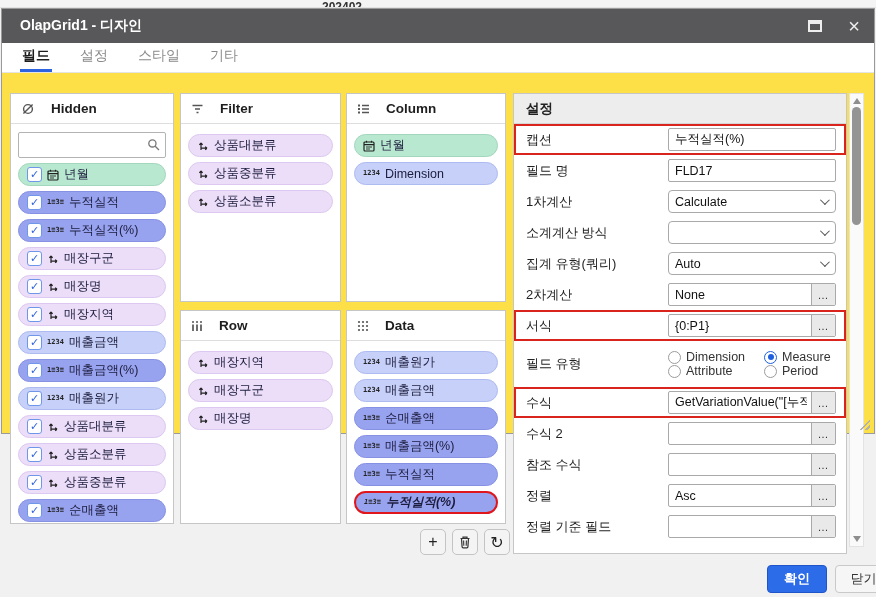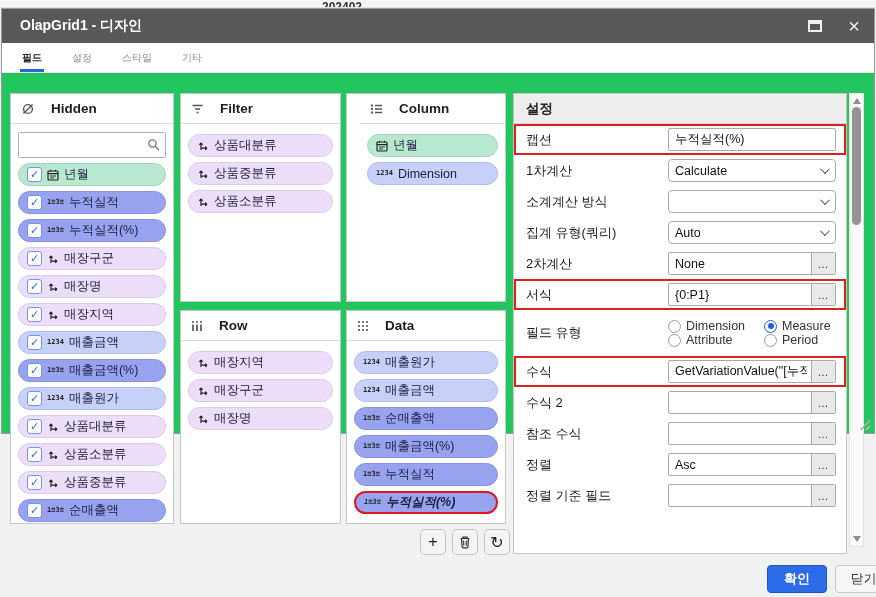--- a/index.html
+++ b/index.html
@@ -4,40 +4,40 @@
 <style>
   * { box-sizing: border-box; margin: 0; padding: 0; }
   html,body { width:876px; height:597px; overflow:hidden; }
   body { font-family:"Liberation Sans","DejaVu Sans",sans-serif; background:#f1f1f2; position:relative; color:#222; }
 
   
   .bg-strip { position:absolute; top:0; left:0; width:876px; height:8px; background:#f4f4f5; overflow:hidden; border-bottom:1px solid #e2e2e2; }
   .bg-strip span { position:absolute; left:322px; top:0; font-size:12px; font-weight:bold; color:#333; }
 
   
-  .dialog { position:absolute; left:1px; top:8px; width:874px; height:426px; background:#22c55e; border:1px solid #9a9a9a; }
+  .dialog { position:absolute; left:1px; top:8px; width:874px; height:426px; background:#fde047; border:1px solid #9a9a9a; }
 
   .titlebar { height:34px; background:#58585a; display:flex; align-items:center; padding:0 14px 0 18px; }
   .titlebar .title { color:#fff; font-weight:bold; font-size:14px; flex:1; }
   .win-btns { display:flex; align-items:center; gap:26px; }
   .restore-ico { width:14px; height:12px; border:2px solid #eee; border-top-width:4px; }
   .close-ico { color:#eee; font-size:20px; line-height:14px; cursor:default; }
 
   .tabbar { height:30px; background:#fff; border-bottom:1px solid #e4e4e4; display:flex; align-items:flex-end; gap:26px; padding:0 0 0 18px; }
-  .tab { font-size:10px; color:#8a8a8a; padding:6px 2px 7px; }
+  .tab { font-size:14px; color:#8a8a8a; padding:6px 2px 7px; }
   .tab.active { color:#1d1d1d; font-weight:bold; border-bottom:3px solid #2e63e0; padding-bottom:4px; }
 
   
   .panel { position:absolute; background:#fff; border:1px solid #c6c6c6; overflow:hidden; }
   .panel-head { height:30px; display:flex; align-items:center; gap:16px; padding:0 10px; font-size:13.5px; font-weight:bold; color:#1e1e1e; border-bottom:1px solid #dedede; background:#fff; }
   .panel-head svg { flex:none; }
 
   .p-hidden { left:8px;  top:84px;  width:164px; height:431px; }
   .p-filter { left:178px; top:84px;  width:161px; height:209px; }
-  .p-column { left:344px; top:84px;  width:160px; height:209px;padding-left:13px; }
+  .p-column { left:344px; top:84px;  width:160px; height:209px; }
   .p-row    { left:178px; top:301px; width:161px; height:214px; }
   .p-data   { left:344px; top:301px; width:160px; height:214px; }
 
   .panel-body { padding:5px 5px; }
   .searchbox { position:relative; margin:3px 2px 5px; }
   .searchbox input { width:100%; height:26px; border:1px solid #b3b3b3; border-radius:2px; padding:0 24px 0 7px; font-size:12px; background:#fff; }
   .searchbox svg { position:absolute; right:6px; top:6px; }
 
   .pill { display:flex; align-items:center; gap:5px; height:23px; border-radius:12px; padding:0 8px; margin:5px 2px; font-size:12.5px; color:#1c1c3d; white-space:nowrap; overflow:hidden; }
   .p-period  { background:#b9e8d1; border:1px solid #a2d6bd; }
@@ -427,20 +427,24 @@
   </div>
 
   <div class="panel p-settings">
     <div class="settings-head">설정</div>
 
     <div class="srow hl">
       <span class="lbl">캡션</span>
       <span class="ctl"><input value="누적실적(%)" style=""></span>
     </div>
     <div class="srow">
+      <span class="lbl">필드 명</span>
+      <span class="ctl"><input value="FLD17" style=""></span>
+    </div>
+    <div class="srow">
       <span class="lbl">1차계산</span>
       <span class="ctl">
           <span class="sel">
             <span>Calculate</span>
             <span class="chev"></span>
           </span>
         </span>
     </div>
     <div class="srow">
       <span class="lbl">소계계산 방식</span>

